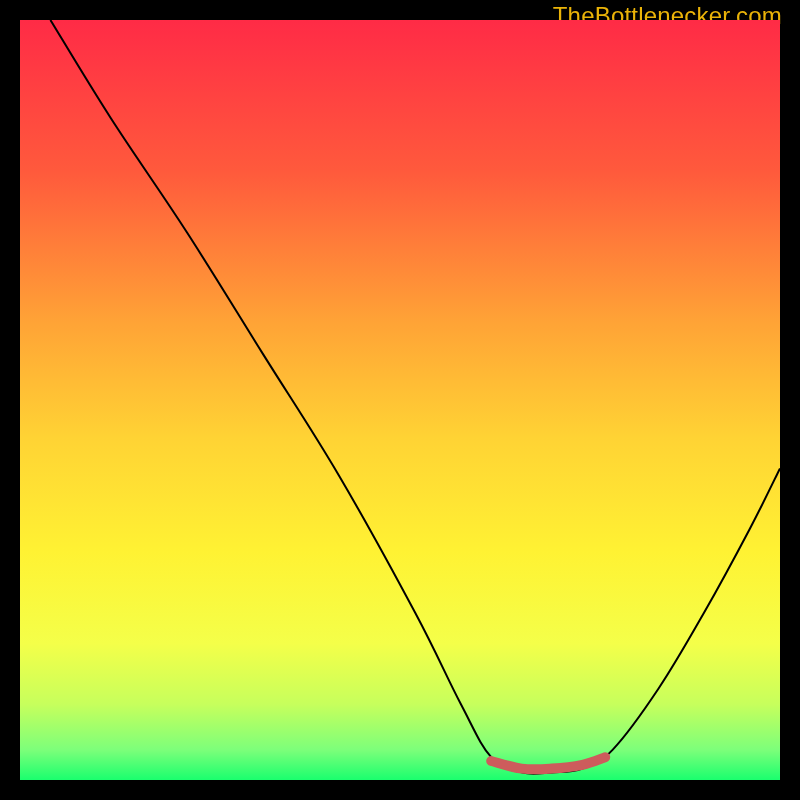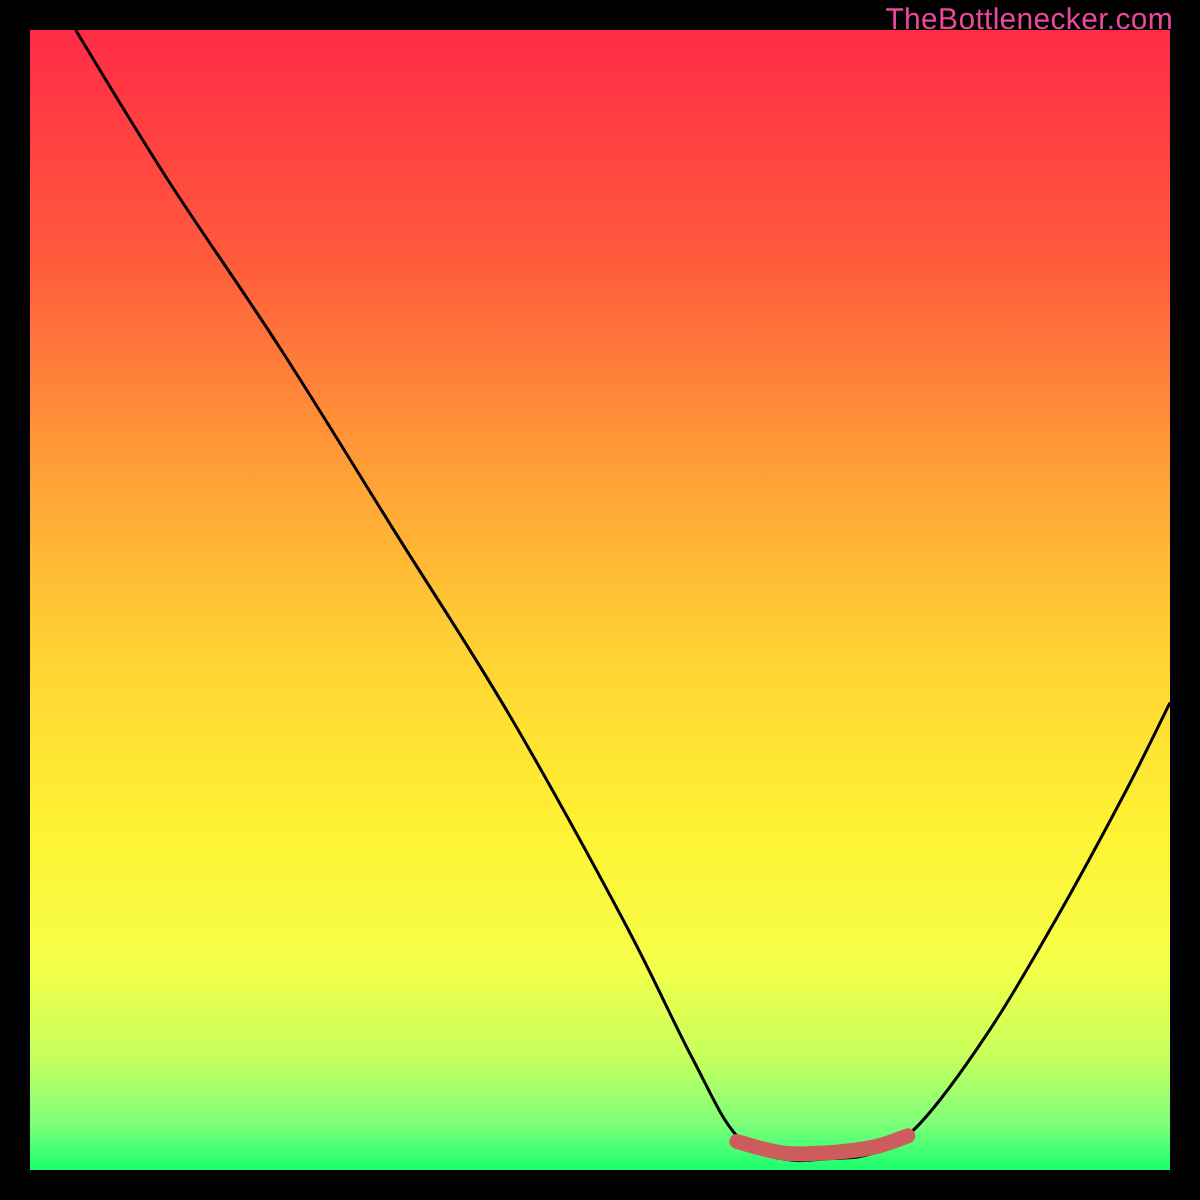--- a/index.html
+++ b/index.html
@@ -24,22 +24,22 @@
     top: 20px;
     left: 20px;
     width: 760px;
     height: 760px;
     
   }
   .watermark {
     position: absolute;
     top: 2px;
     right: 18px;
-    color: #ec4899;
-    font-size: 20px;
+    color: #eab308;
+    font-size: 24px;
     font-weight: 500;
     letter-spacing: 0.2px;
   }
   svg {
     display: block;
   }
 </style>
 </head>
 <body>
 

